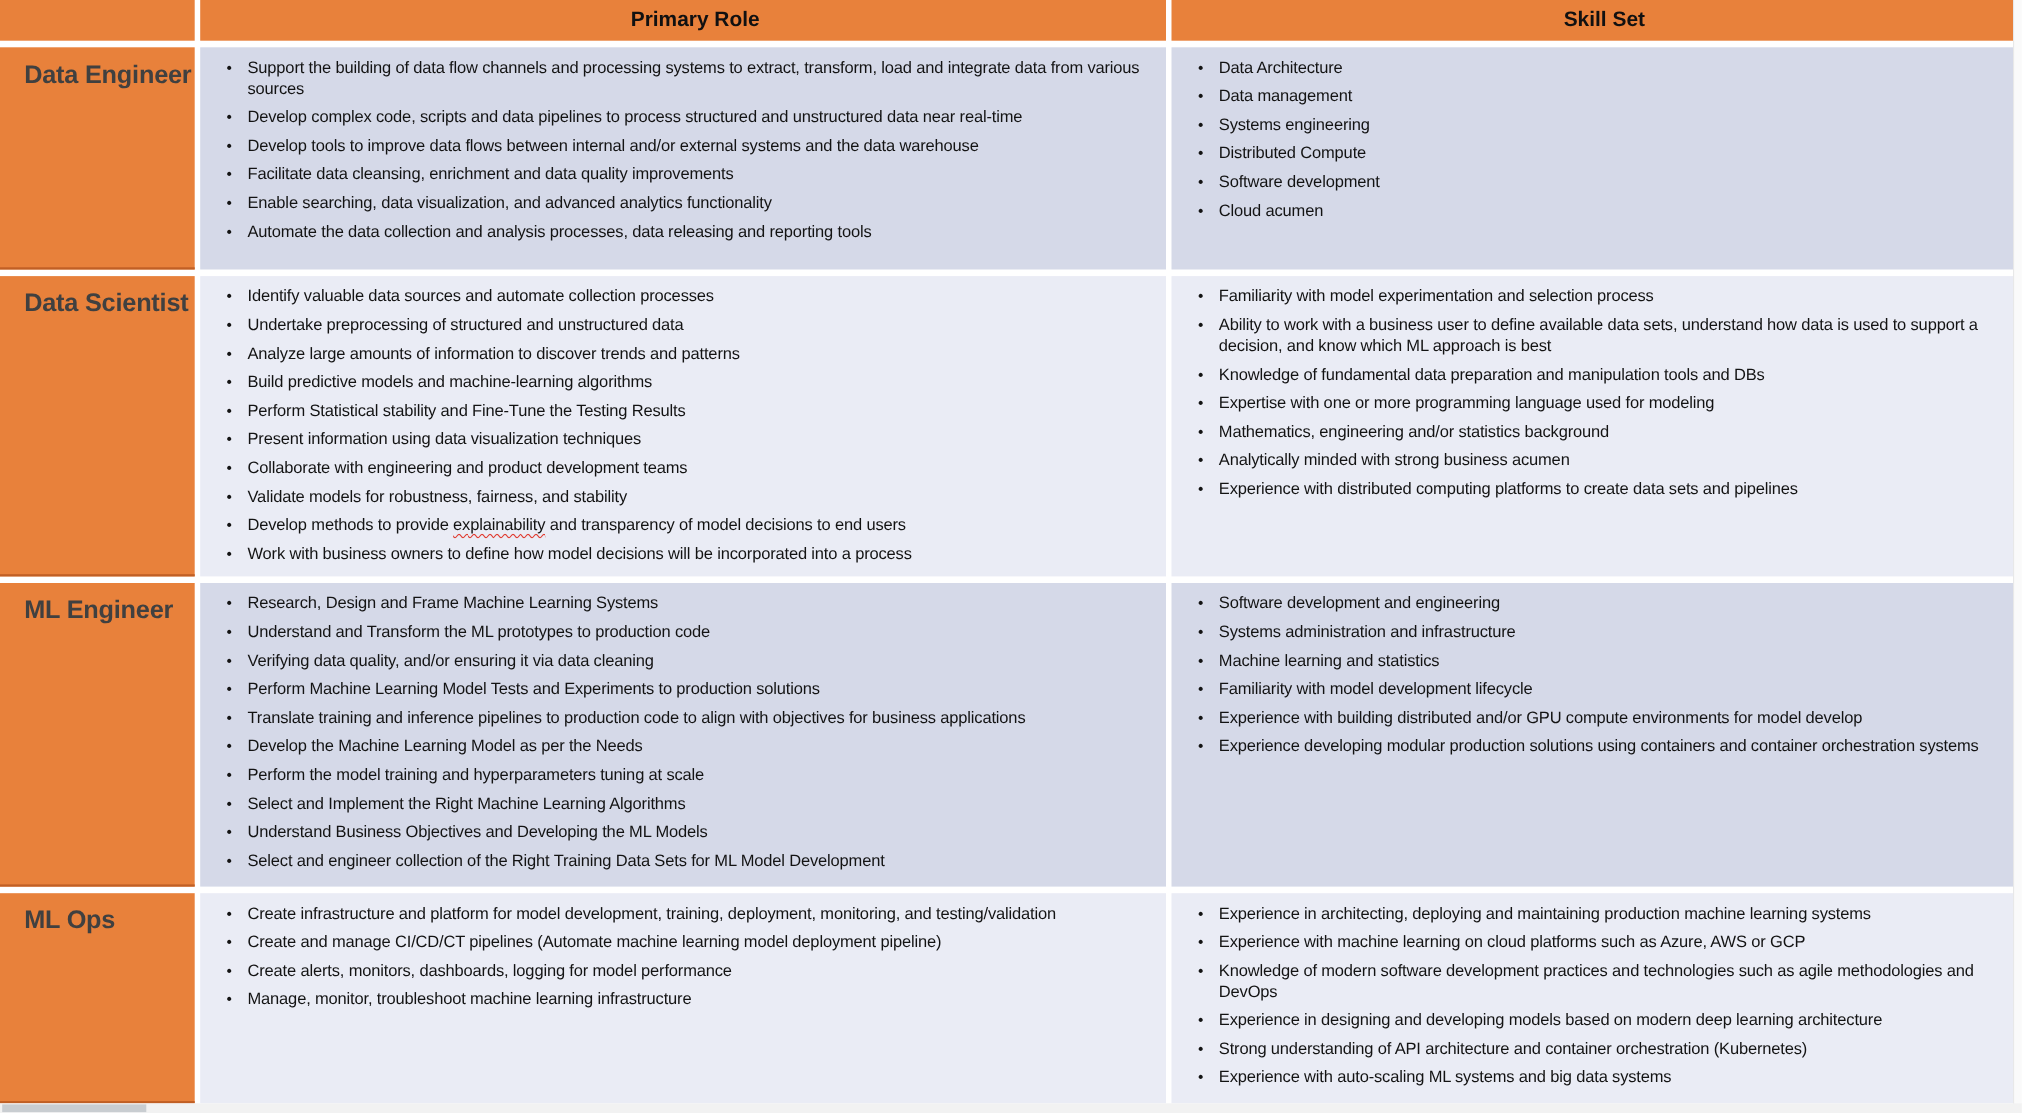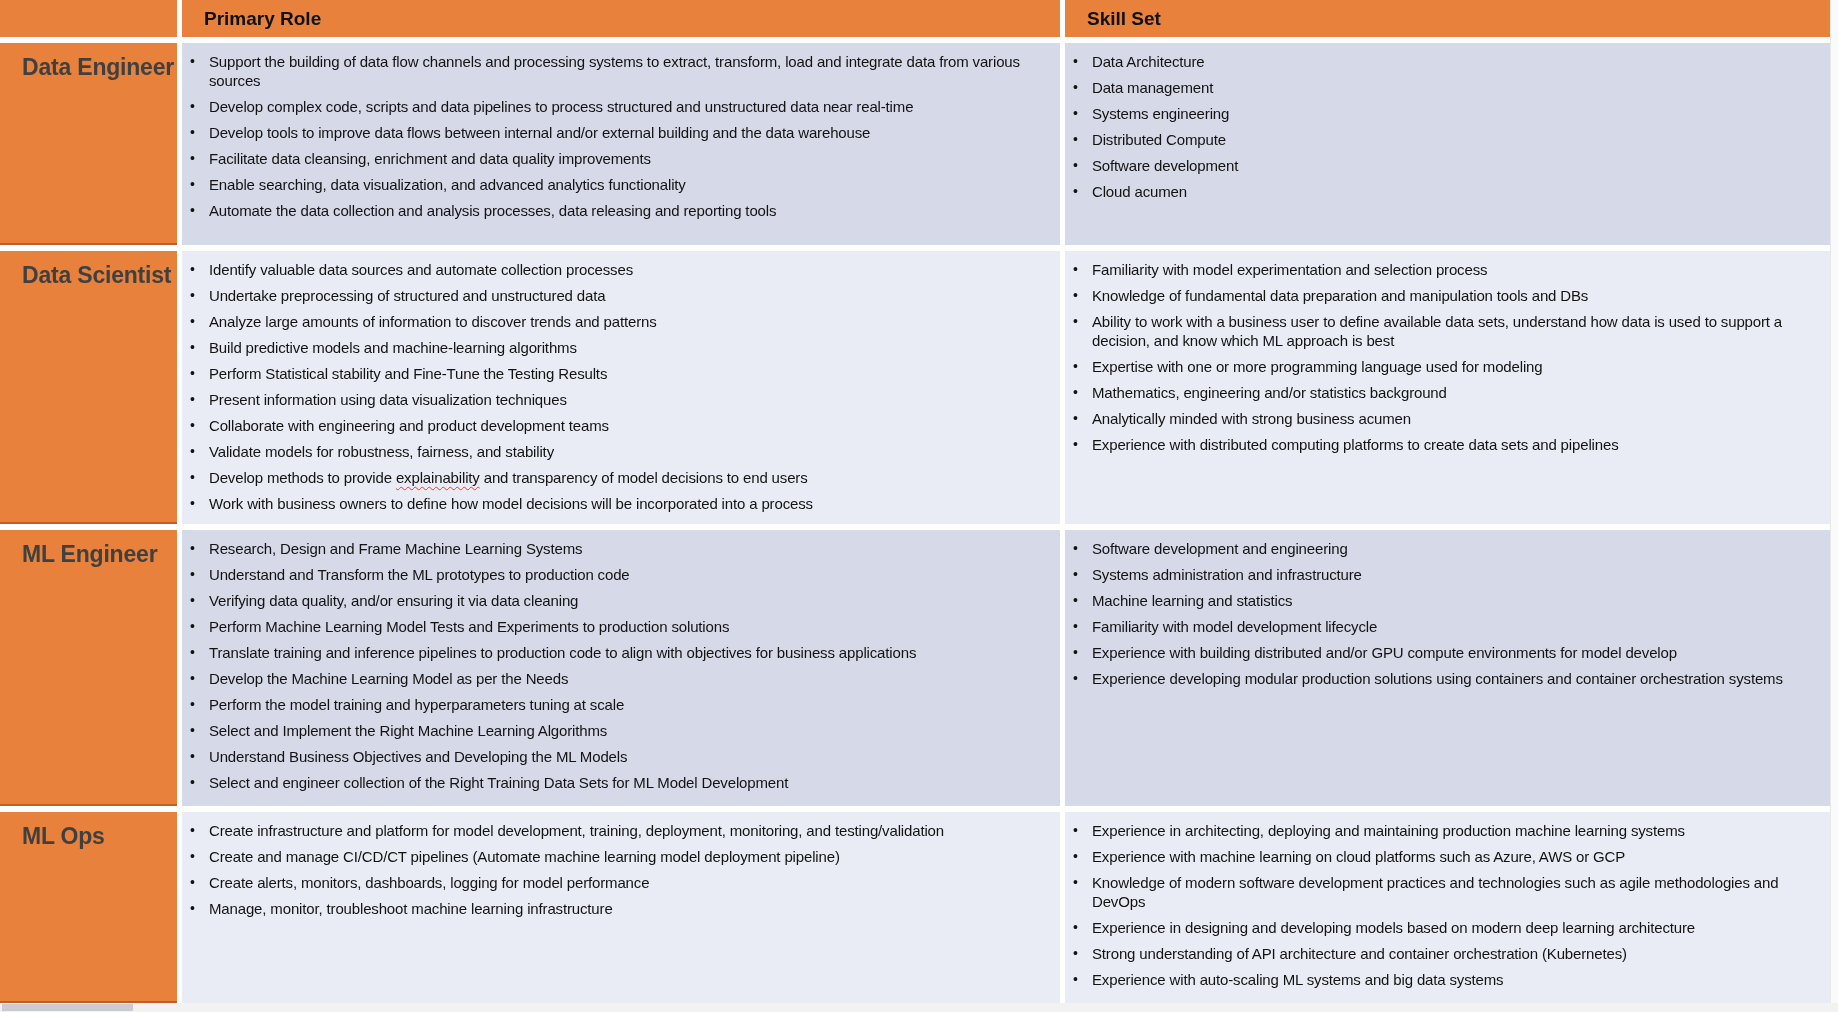--- a/index.html
+++ b/index.html
@@ -23,29 +23,29 @@
     grid-template-rows:37px 202px 273px 276px 191px;
     column-gap:5px;row-gap:6px;
     background:#ffffff;
   }
   .cell{overflow:hidden;}
   .orange{background:var(--accent-orange);}
   .band-dark{background:var(--band-dark);}
   .band-light{background:var(--band-light);}
   .h-cell{
     color:#111111;font-weight:bold;font-size:19px;
-    line-height:37px;padding-left:22px;white-space:nowrap;
+    line-height:37px;padding-left:22px;white-space:nowrap;text-align:center;
   }
   .role-cell{
     background:var(--accent-orange);
     border-bottom:2px solid var(--cell-border-orange);
     color:#404040;font-weight:bold;font-size:23px;
     padding:11px 4px 0 22px;letter-spacing:-0.2px;white-space:nowrap;
   }
-  .bullets-cell{padding:9px 14px 4px 4px;}
+  .bullets-cell{padding:9px 14px 4px 20px;}
   .bullets{list-style:none;}
   .bullets li{
     position:relative;
     padding-left:23px;
     margin-bottom:7px;
     font-size:15px;line-height:19px;
     color:#131313;letter-spacing:-0.15px;
   }
   .bullets li::before{
     content:"\2022";
@@ -79,21 +79,21 @@
 
     <div class="cell orange h-cell"></div>
     <div class="cell orange h-cell">Primary Role</div>
     <div class="cell orange h-cell">Skill Set</div>
 
     <div class="cell role-cell">Data Engineer</div>
     <div class="cell band-dark bullets-cell">
       <ul class="bullets">
           <li>Support the building of data flow channels and processing systems to extract, transform, load and integrate data from various sources</li>
           <li>Develop complex code, scripts and data pipelines to process structured and unstructured data near real-time</li>
-          <li>Develop tools to improve data flows between internal and/or external building and the data warehouse</li>
+          <li>Develop tools to improve data flows between internal and/or external systems and the data warehouse</li>
           <li>Facilitate data cleansing, enrichment and data quality improvements</li>
           <li>Enable searching, data visualization, and advanced analytics functionality</li>
           <li>Automate the data collection and analysis processes, data releasing and reporting tools</li>
         </ul>
     </div>
     <div class="cell band-dark bullets-cell">
       <ul class="bullets">
           <li>Data Architecture</li>
           <li>Data management</li>
           <li>Systems engineering</li>
@@ -114,22 +114,22 @@
           <li>Present information using data visualization techniques</li>
           <li>Collaborate with engineering and product development teams</li>
           <li>Validate models for robustness, fairness, and stability</li>
           <li><span>Develop methods to provide </span><span class="squiggle">explainability</span><span> and transparency of model decisions to end users</span></li>
           <li>Work with business owners to define how model decisions will be incorporated into a process</li>
         </ul>
     </div>
     <div class="cell band-light bullets-cell">
       <ul class="bullets">
           <li>Familiarity with model experimentation and selection process</li>
+          <li>Ability to work with a business user to define available data sets, understand how data is used to support a decision, and know which ML approach is best</li>
           <li>Knowledge of fundamental data preparation and manipulation tools and DBs</li>
-          <li>Ability to work with a business user to define available data sets, understand how data is used to support a decision, and know which ML approach is best</li>
           <li>Expertise with one or more programming language used for modeling</li>
           <li>Mathematics, engineering and/or statistics background</li>
           <li>Analytically minded with strong business acumen</li>
           <li>Experience with distributed computing platforms to create data sets and pipelines</li>
         </ul>
     </div>
 
     <div class="cell role-cell">ML Engineer</div>
     <div class="cell band-dark bullets-cell">
       <ul class="bullets">

